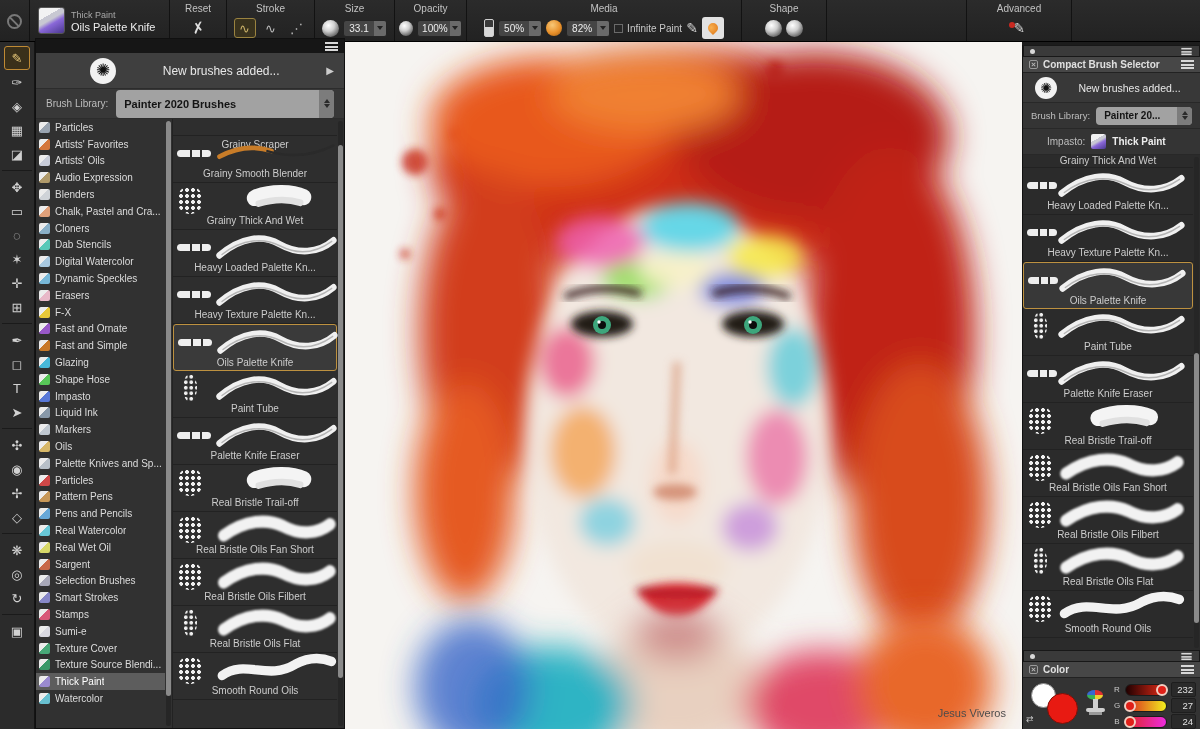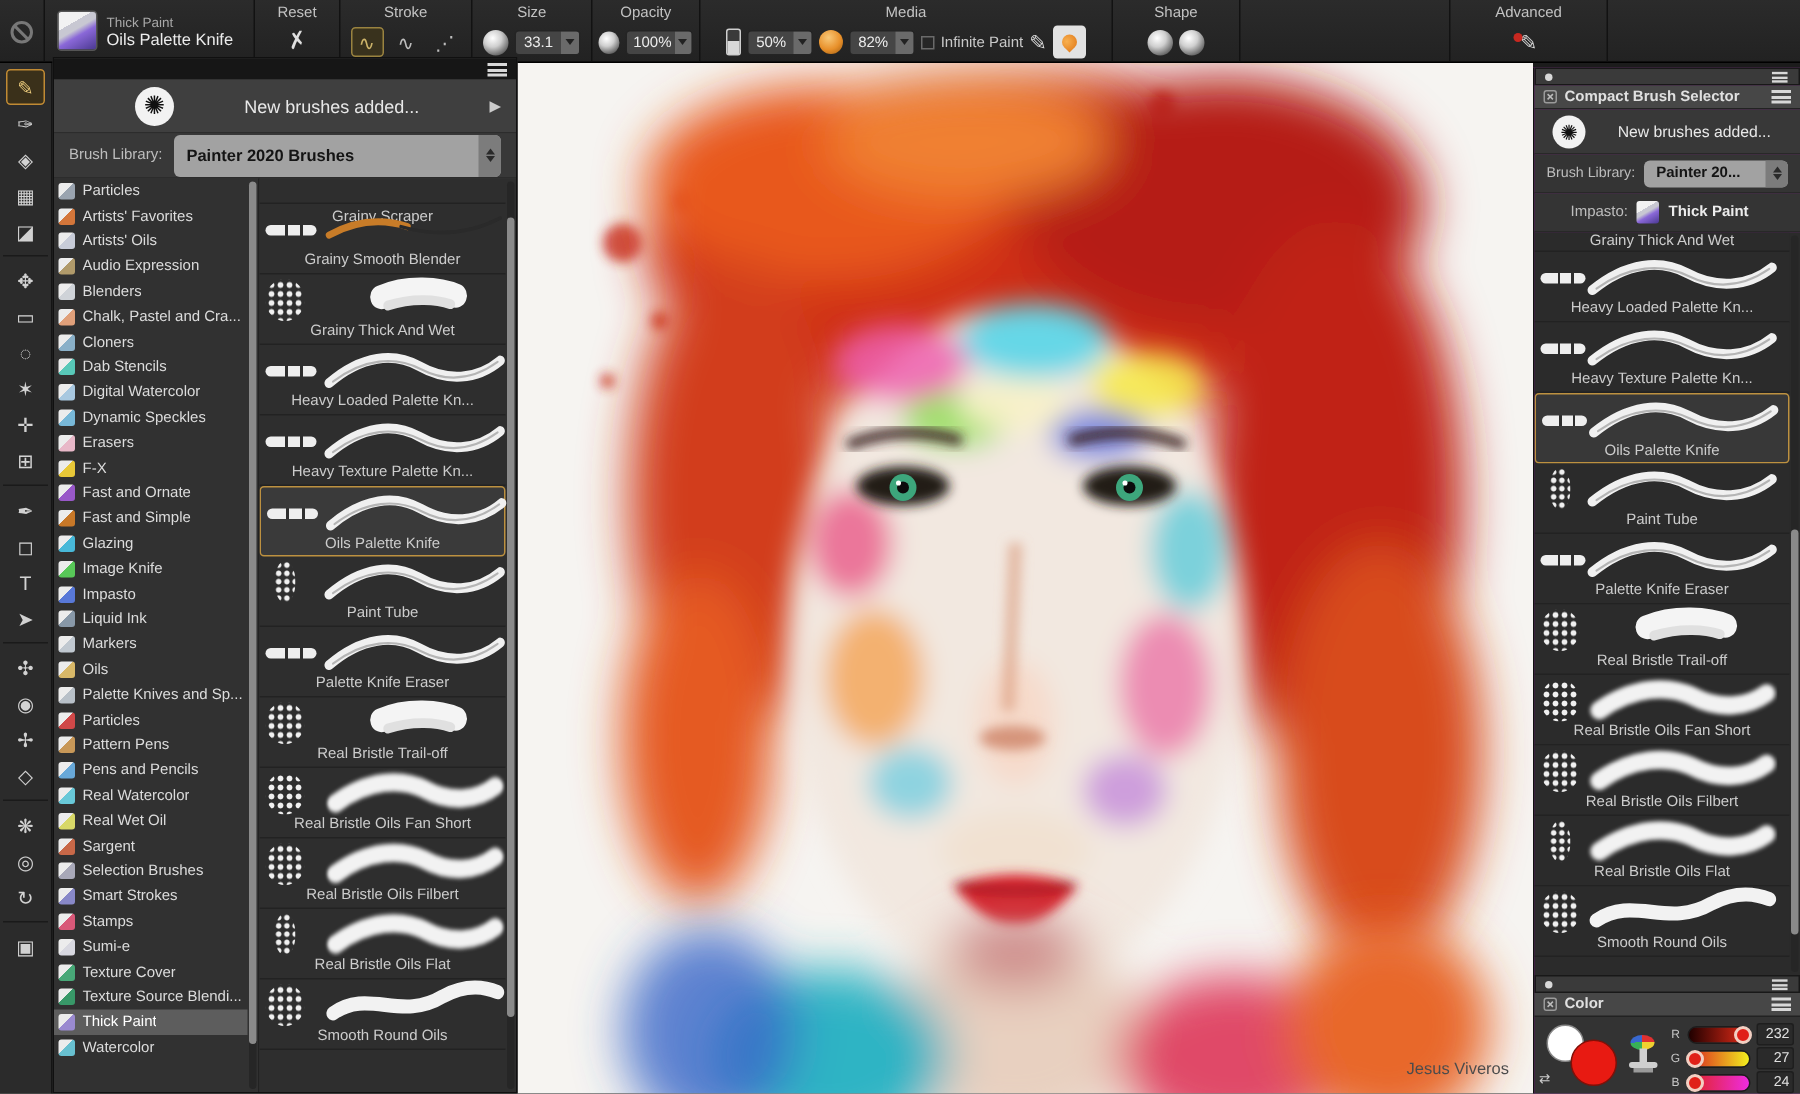--- a/index.html
+++ b/index.html
@@ -495,21 +495,21 @@
           <div class="cat-row">
             <span class="cat-icon" style="--c: #c87828;"></span>
             <span class="cat-label">Fast and Simple</span>
           </div>
           <div class="cat-row">
             <span class="cat-icon" style="--c: #48b8d8;"></span>
             <span class="cat-label">Glazing</span>
           </div>
           <div class="cat-row">
             <span class="cat-icon" style="--c: #58c858;"></span>
-            <span class="cat-label">Image Knife</span>
+            <span class="cat-label">Shape Hose</span>
           </div>
           <div class="cat-row">
             <span class="cat-icon" style="--c: #5878d8;"></span>
             <span class="cat-label">Impasto</span>
           </div>
           <div class="cat-row">
             <span class="cat-icon" style="--c: #8898a8;"></span>
             <span class="cat-label">Liquid Ink</span>
           </div>
           <div class="cat-row">

